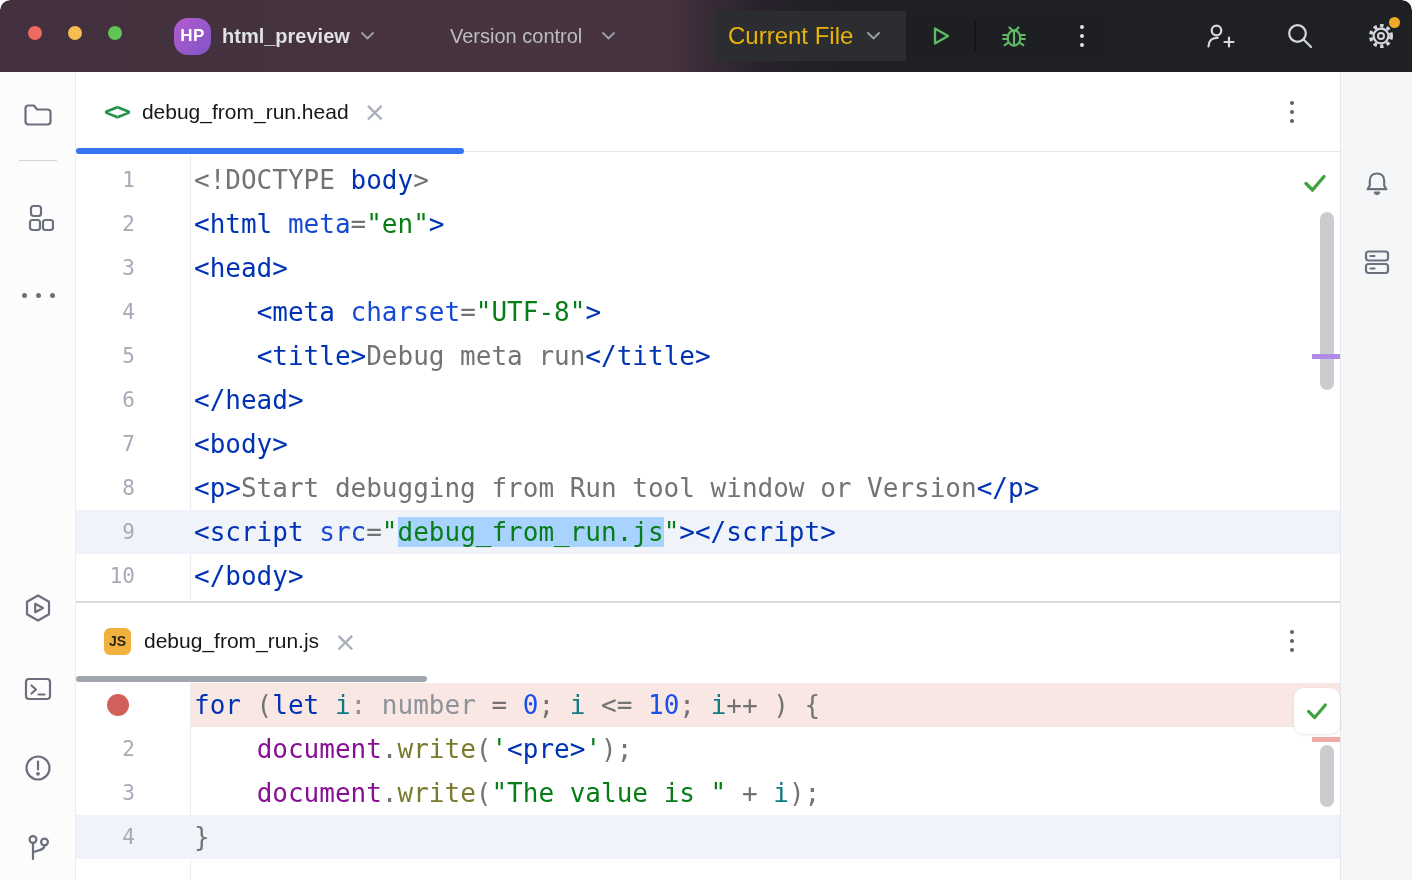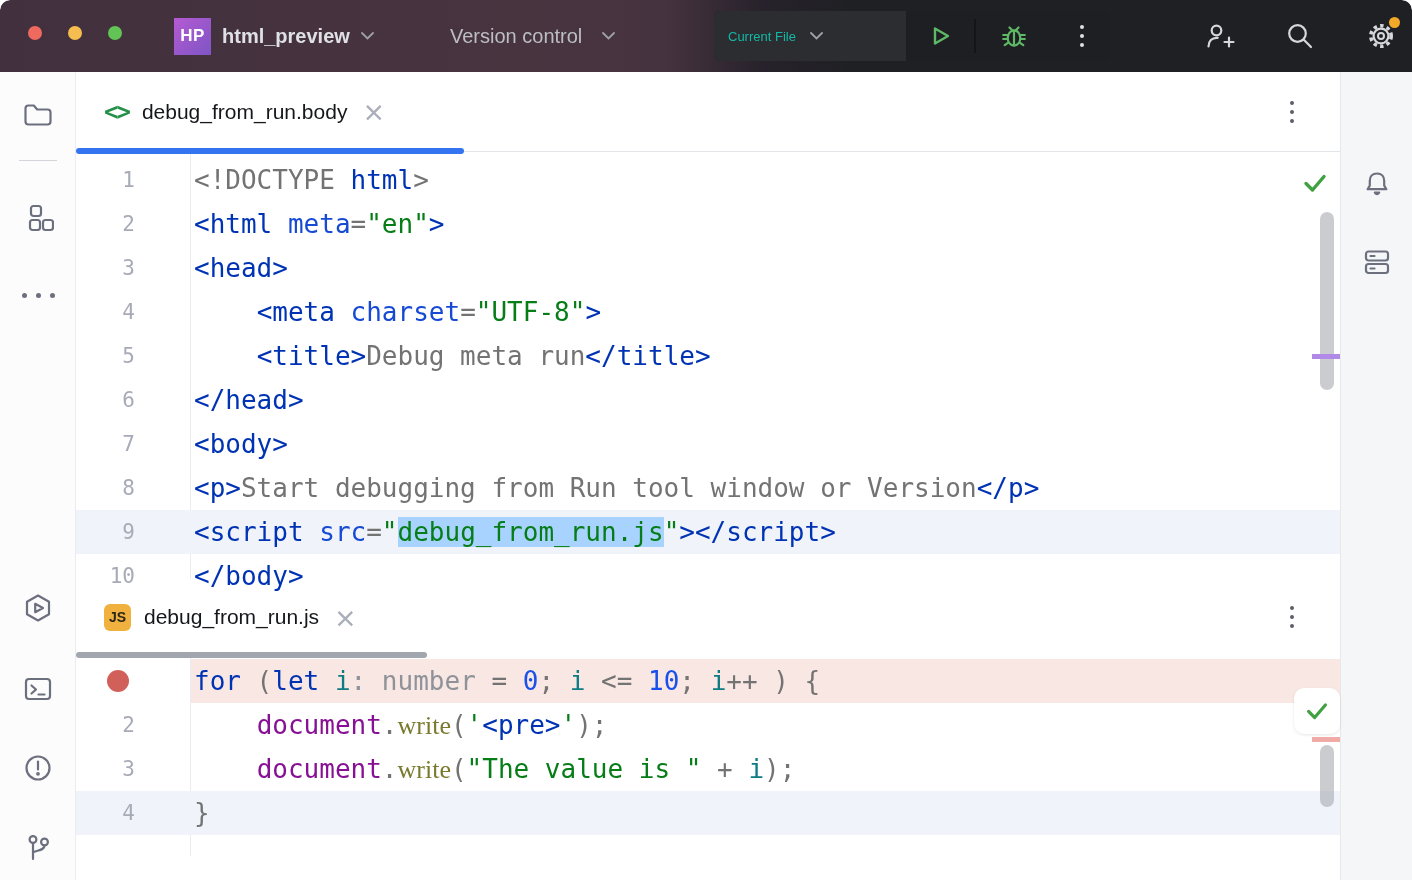--- a/index.html
+++ b/index.html
@@ -13,34 +13,34 @@
   .titlebar {
     position:absolute; left:0; top:0; width:1412px; height:72px;
     background:linear-gradient(90deg,#42303e 0%,#48343f 38%,#463340 47%,#27222b 54%,#1f2024 60%,#1f2024 100%);
     border-radius:10px 10px 0 0;
   }
   .traffic { position:absolute; left:28px; top:26px; display:flex; gap:26px; }
   .tl { width:14px; height:14px; border-radius:50%; display:block; }
   .tl.red{ background:#ee6a5f; } .tl.yellow{ background:#f5bd4f; } .tl.green{ background:#62c454; }
   .project-widget { position:absolute; left:174px; top:0; height:72px; display:flex; align-items:center; gap:11px; cursor:default; }
   .hp-badge {
-    width:37px; height:37px; border-radius:0; display:flex; align-items:center; justify-content:center;
+    width:37px; height:37px; border-radius:14px; display:flex; align-items:center; justify-content:center;
     background:linear-gradient(135deg,#b55ad2 0%,#7e55c5 100%);
     color:#fff; font-weight:bold; font-size:17px; letter-spacing:.5px;
   }
   .proj-name { color:#dfe1e5; font-size:20px; font-weight:600; }
   .tb-label { color:#bcbec4; font-size:20px; }
   .vcs-widget { position:absolute; left:450px; top:0; height:72px; display:flex; align-items:center; gap:20px; }
   .chev { display:block; }
   .run-widget {
     position:absolute; left:714px; top:11px; height:50px; width:397px;
     background:#1e1f22; border-radius:6px; display:flex; align-items:stretch; overflow:hidden;
   }
   .run-config { width:192px; background:#2b2d30; display:flex; align-items:center; gap:14px; padding-left:14px; }
-  .run-config span { color:#14b8a6; font-size:13px; white-space:nowrap; }
+  .run-config span { color:#eab308; font-size:24px; white-space:nowrap; }
   .tb-btn { display:flex; align-items:center; justify-content:center; background:transparent; border:none; }
   .run-btn{ width:68px; } .debug-btn{ width:76px; } .more-btn{ width:59px; }
   .run-divider { width:2px; background:#141517; margin:8px 0; }
   .kebab { display:flex; flex-direction:column; gap:5px; }
   .kebab i { width:4px; height:4px; border-radius:50%; background:#dfe1e5; display:block; }
   .tb-right { position:absolute; right:14px; top:0; height:72px; display:flex; align-items:center; gap:47px; }
   .tb-icon { position:relative; width:34px; height:34px; display:flex; align-items:center; justify-content:center; background:transparent; border:none; }
   .notif-dot { position:absolute; right:-2px; top:-2px; width:11px; height:11px; border-radius:50%; background:#f2a929; }
   
   .left-sidebar {
@@ -53,21 +53,21 @@
   .dots-h i { width:5px; height:5px; border-radius:50%; background:#6c707e; display:block; }
   .right-sidebar {
     position:absolute; left:1340px; top:72px; width:72px; height:808px;
     background:#f5f6f8; border-left:1px solid #e6e8ec;
   }
   .right-sidebar .sb-item { width:72px; }
   
   .editors { position:absolute; left:76px; top:72px; width:1264px; height:808px; background:#fff; }
   .editor { position:absolute; left:0; width:1264px; }
   .ed-html { top:0; height:529px; }
-  .ed-js { top:507px; height:248px; }
+  .ed-js { top:531px; height:248px; }
   .ed-split { position:absolute; left:0; top:529px; width:1264px; height:2px; background:#d9dbe0; }
   .tabbar { position:relative; width:100%; background:#fff; }
   .ed-html .tabbar { height:80px; border-bottom:1px solid #e3e5e9; }
   .ed-js .tabbar { height:76px; }
   .tab { position:absolute; left:0; top:0; height:100%; display:flex; align-items:center; gap:13px; padding-left:28px; }
   .tab-label { font-size:21px; color:#15171b; white-space:nowrap; }
   .tab-close { background:none; border:none; font-size:27px; color:#a9aeba; line-height:1; padding:0 2px; font-family:"DejaVu Sans", sans-serif; }
   .html-glyph { font-family:"DejaVu Sans Mono", monospace; font-weight:bold; font-size:24px; color:#259148; letter-spacing:-2px; }
   .js-badge { width:27px; height:27px; border-radius:6px; background:#f0b13e; color:#2a261b; font-weight:bold; font-size:14px; display:flex; align-items:center; justify-content:center; }
   .tab-indicator { position:absolute; left:0; bottom:-3px; height:6px; border-radius:3px; z-index:3; }
@@ -88,21 +88,21 @@
     font-family:"DejaVu Sans Mono", monospace; font-size:21px; line-height:44px; color:#a7abb7;
     position:relative;
   }
   .bp { position:absolute; left:31px; top:11px; width:22px; height:22px; border-radius:50%; background:#d2605a; }
   .ctext {
     flex:1; padding-left:3px; white-space:pre;
     font-family:"DejaVu Sans Mono", monospace; font-size:26px; line-height:44px;
   }
   .c-txt{ color:#737373; } .c-tag{ color:#0033b3; } .c-attr{ color:#174ad4; }
   .c-str{ color:#067d17; } .c-kw{ color:#0033b3; } .c-num{ color:#1750eb; }
-  .c-var{ color:#0f7b83; } .c-hint{ color:#8e9299; } .c-glob{ color:#871094; } .c-fn{ color:#7a7a2f;font-family:Liberation Serif, serif; }
+  .c-var{ color:#0f7b83; } .c-hint{ color:#8e9299; } .c-glob{ color:#871094; } .c-fn{ color:#7a7a2f; }
   .sel { background:#a9d3ff; }
   
   .ov { position:absolute; z-index:5; }
   .check-html { left:1224px; top:96px; }
   .scroll-html { left:1244px; top:140px; width:14px; height:178px; border-radius:7px; background:rgba(160,163,168,.55); }
   .marker-purple { left:1236px; top:282px; width:28px; height:5px; background:#b08ae6; z-index:6; }
   .check-js-box { left:1218px; top:616px; width:46px; height:46px; background:#fff; border-radius:10px;
                   box-shadow:0 1px 3px rgba(0,0,0,.10); display:flex; align-items:center; justify-content:center; }
   .marker-pink { left:1236px; top:665px; width:28px; height:5px; background:#f0aba6; z-index:6; }
   .scroll-js { left:1244px; top:673px; width:14px; height:62px; border-radius:7px; background:rgba(160,163,168,.55); }
@@ -256,37 +256,37 @@
       </svg>
     </button>
   </aside>
 
   <main class="editors">
 
     <section class="editor ed-html">
       <div class="tabbar">
         <div class="tab">
           <span class="html-glyph">&lt;&gt;</span>
-          <span class="tab-label">debug_from_run.body</span>
+          <span class="tab-label">debug_from_run.head</span>
           <button class="tab-close">×</button>
         </div>
         <button class="tab-kebab">
           <span class="kebab">
               <i style="background:#5c6067"></i>
               <i style="background:#5c6067"></i>
               <i style="background:#5c6067"></i>
             </span>
         </button>
         <span class="tab-indicator"></span>
       </div>
       <div class="codearea">
         <span class="gutter-line"></span>
       <div class="crow">
             <div class="gut">1</div>
-            <div class="ctext"><span class="c-txt">&lt;!DOCTYPE </span><span class="c-tag">html</span><span class="c-txt">&gt;</span></div>
+            <div class="ctext"><span class="c-txt">&lt;!DOCTYPE </span><span class="c-tag">body</span><span class="c-txt">&gt;</span></div>
           </div>
           <div class="crow">
             <div class="gut">2</div>
             <div class="ctext"><span class="c-tag">&lt;html</span><span class="c-txt"> </span><span class="c-attr">meta</span><span class="c-txt">=</span><span class="c-str">"en"</span><span class="c-tag">&gt;</span></div>
           </div>
           <div class="crow">
             <div class="gut">3</div>
             <div class="ctext"><span class="c-tag">&lt;head&gt;</span></div>
           </div>
           <div class="crow">

